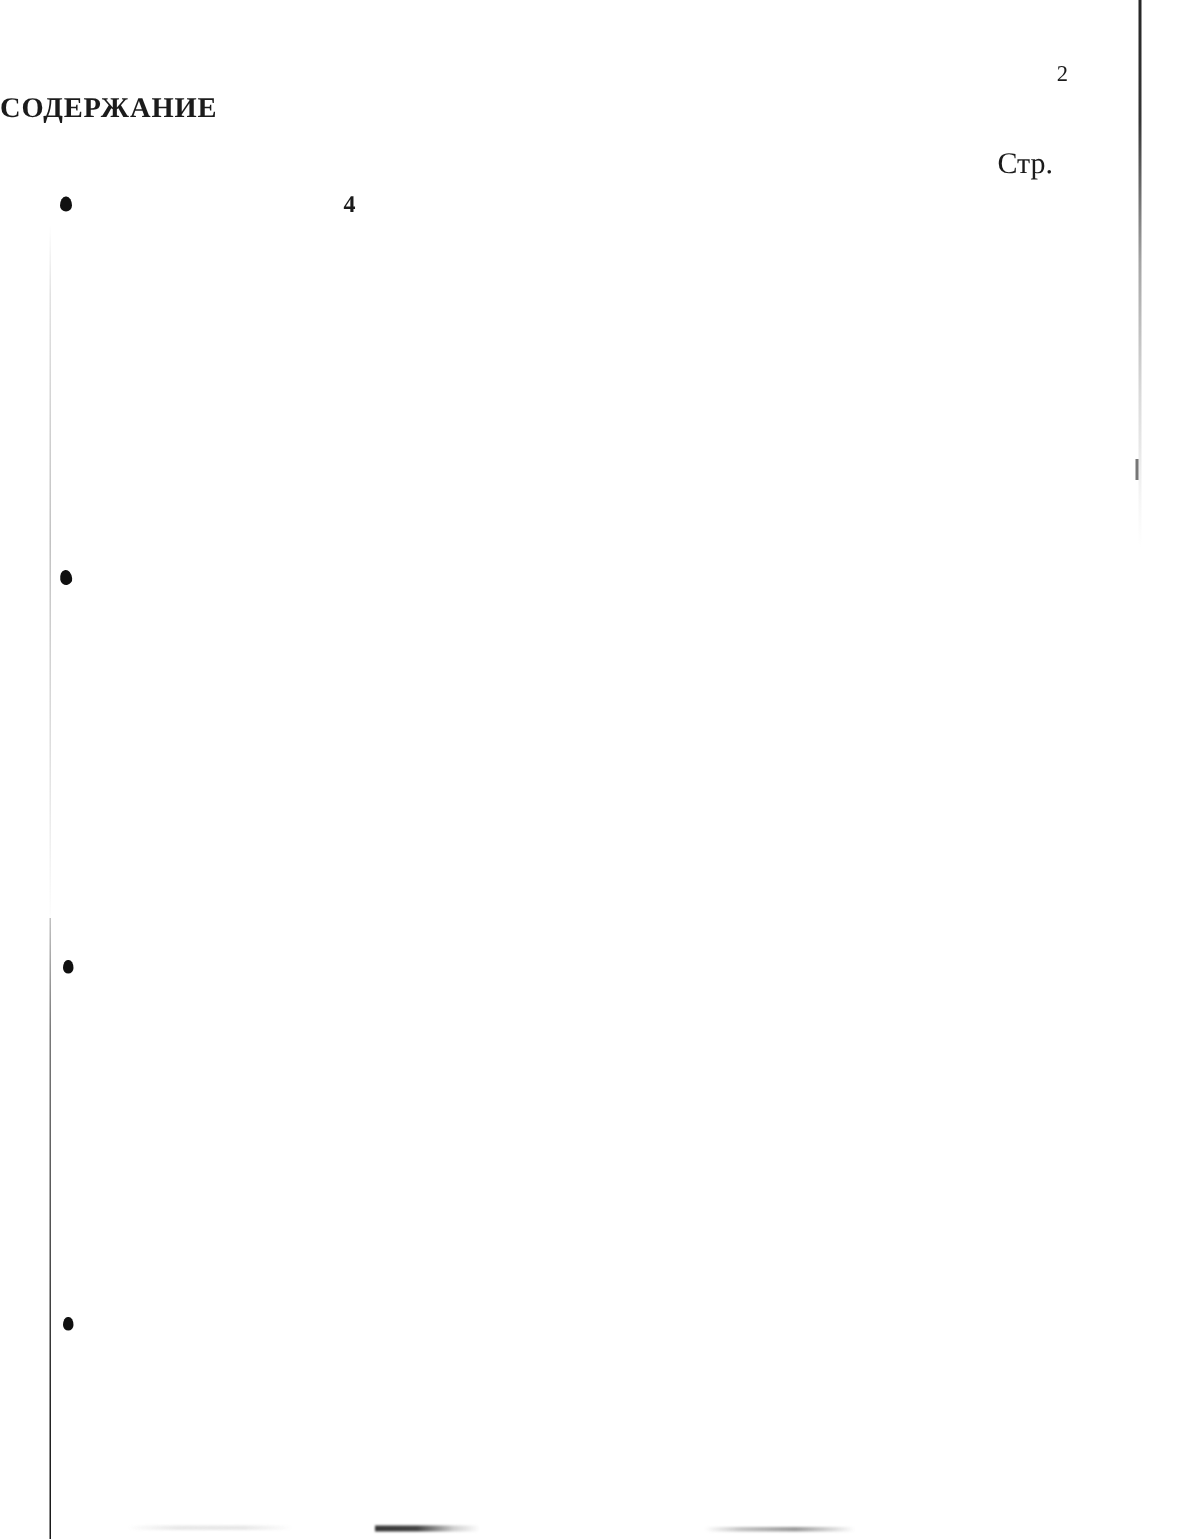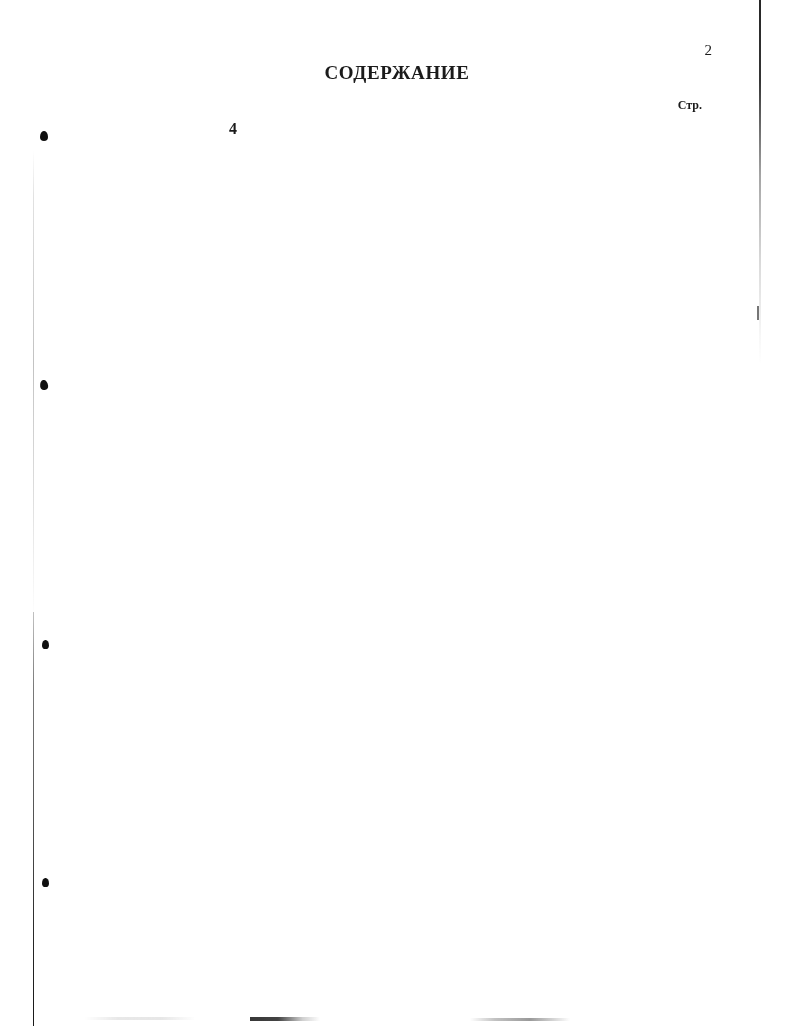--- a/index.html
+++ b/index.html
@@ -108,37 +108,37 @@
     width: 712px;
     text-align: right;
     font-size: 15px;
   }
 
   .doc-title {
     position: absolute;
     top: 62px;
     left: 0;
     width: 794px;
-    text-align: center;
+    text-align: left;
     font-size: 19px;
     font-weight: bold;
     letter-spacing: 0.6px;
   }
 
   .body {
     position: absolute;
     top: 98px;
     left: 140px;
     width: 562px;
   }
 
   .col-head {
     text-align: right;
-    font-size: 12px;
-    font-weight: bold;
+    font-size: 20px;
+    font-weight: normal;
     margin-bottom: 8px;
   }
 
   
   .row {
     display: flex;
     align-items: baseline;
     font-size: 16.5px;
     line-height: 1.0;
     margin-bottom: 15px;

